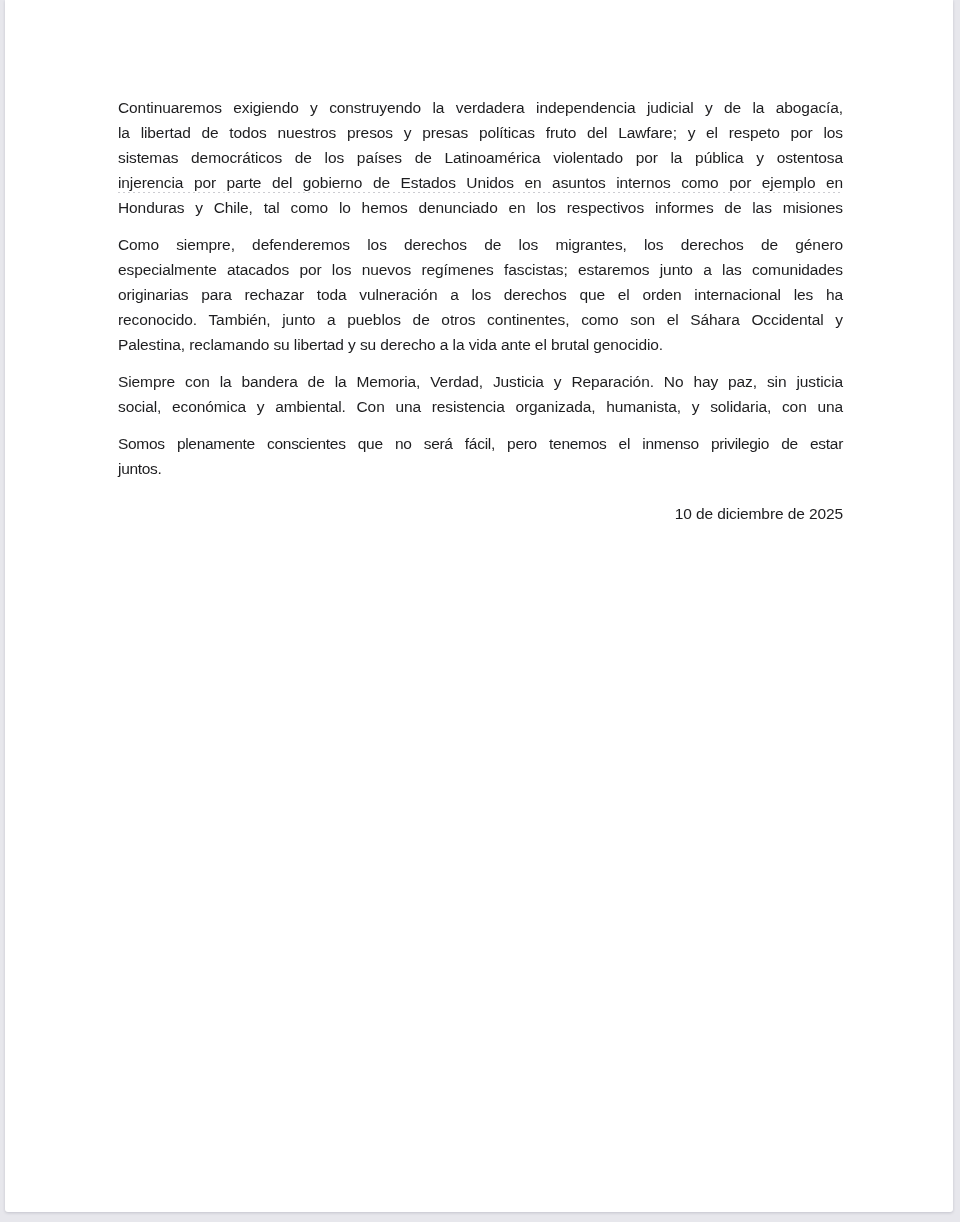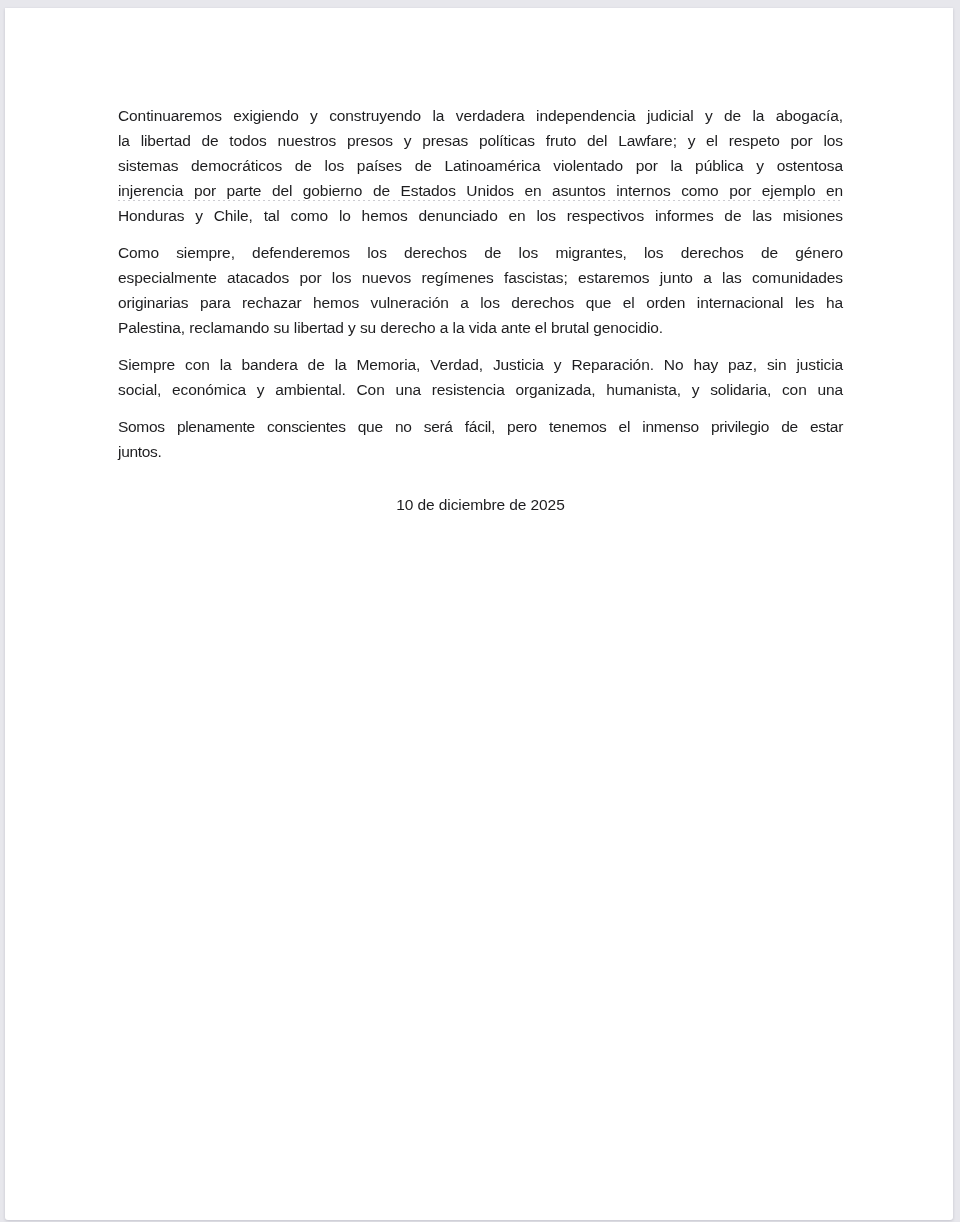--- a/index.html
+++ b/index.html
@@ -7,21 +7,21 @@
     width: 960px;
     height: 1222px;
     position: relative;
     background: #e7e7ec;
     font-family: "Liberation Sans", "DejaVu Sans", sans-serif;
     overflow: hidden;
   }
   .paper {
     position: absolute;
     left: 5px;
-    top: 8px;
+    top: 0;
     width: 948px;
     height: 1212px;
     background: #ffffff;
     border-radius: 0 0 3px 3px;
     box-shadow: 0 1px 3px rgba(40,40,60,0.18);
   }
   .content {
     position: absolute;
     left: 113px;
     top: 95px;
@@ -36,41 +36,42 @@
   .line { text-align: justify; }
   .line.j { text-align-last: justify; }
   
   .u-artifact {
     background-image: repeating-linear-gradient(to right,
       rgba(110,110,125,0.35) 0 2px, rgba(110,110,125,0) 2px 5px);
     background-size: 100% 1px;
     background-repeat: no-repeat;
     background-position: 0 22px;
   }
-  .date-line { text-align: center; margin: 28px 0 0 0; }
+  .date-line { text-align: right; margin: 20px 0 0 0; }
   .signature { margin-top: 18px; }
 </style>
 </head>
 <body>
 
 <div class="paper">
   <div class="content">
 
     <div class="para">
       <div class="line j">Continuaremos exigiendo y construyendo la verdadera independencia judicial y de la abogacía,</div>
       <div class="line j">la libertad de todos nuestros presos y presas políticas fruto del Lawfare; y el respeto por los</div>
       <div class="line j">sistemas democráticos de los países de Latinoamérica violentado por la pública y ostentosa</div>
       <div class="line j u-artifact">injerencia por parte del gobierno de Estados Unidos en asuntos internos como por ejemplo en</div>
       <div class="line j">Honduras y Chile, tal como lo hemos denunciado en los respectivos informes de las misiones</div>
     </div>
 
     <div class="para">
       <div class="line j">Como siempre, defenderemos los derechos de los migrantes, los derechos de género</div>
       <div class="line j">especialmente atacados por los nuevos regímenes fascistas; estaremos junto a las comunidades</div>
-      <div class="line j">originarias para rechazar hemos vulneración a los derechos que el orden internacional les ha</div>
+      <div class="line j">originarias para rechazar toda vulneración a los derechos que el orden internacional les ha</div>
+      <div class="line j">reconocido. También, junto a pueblos de otros continentes,  como son el Sáhara Occidental y</div>
       <div class="line">Palestina, reclamando su libertad y su derecho a la vida ante el brutal genocidio.</div>
     </div>
 
     <div class="para">
       <div class="line j">Siempre con la bandera de la Memoria, Verdad, Justicia y Reparación. No hay paz, sin justicia</div>
       <div class="line j">social, económica y ambiental. Con una resistencia organizada, humanista, y solidaria, con una</div>
     </div>
 
     <div class="para bold">
       <div class="line j">Somos plenamente conscientes que no será fácil, pero tenemos el inmenso privilegio de estar</div>

